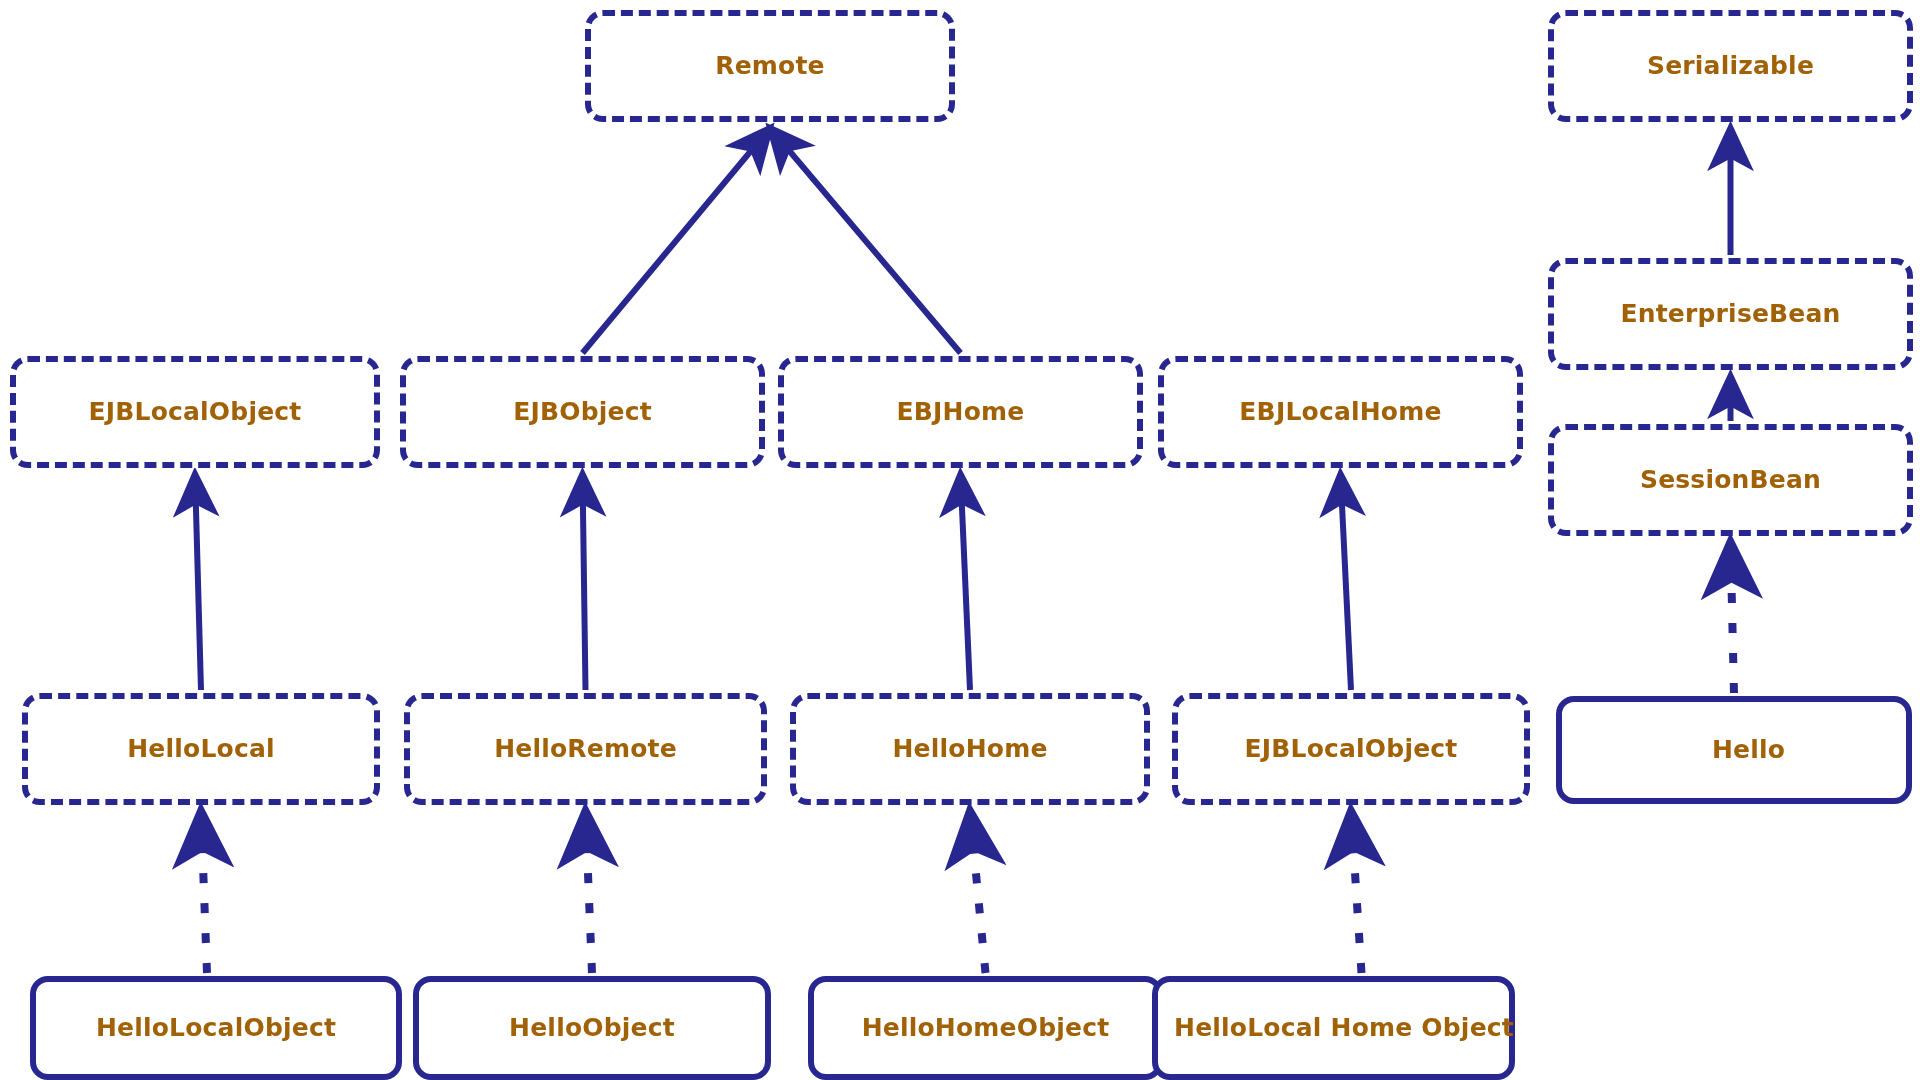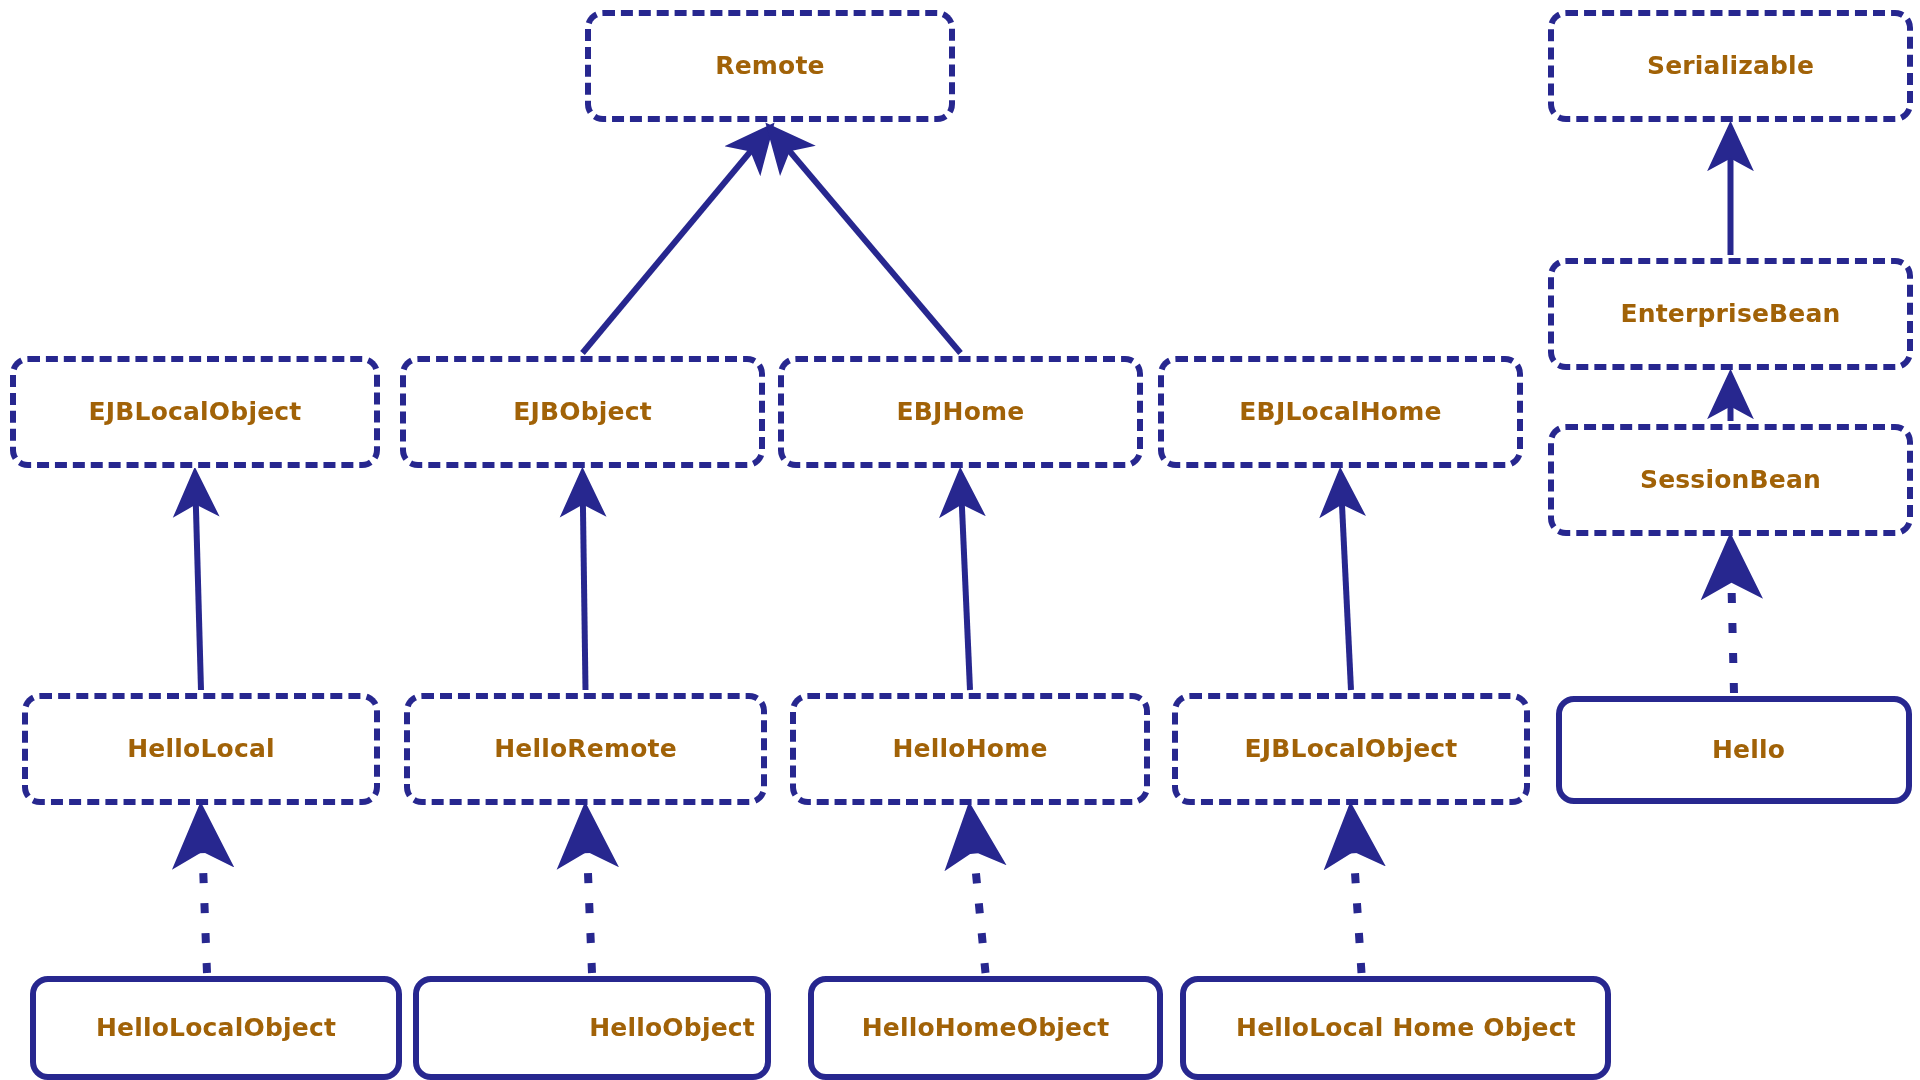--- a/index.html
+++ b/index.html
@@ -114,24 +114,24 @@
       </div>
       <div class="node iface" style="left: 1172px; top: 693px; width: 358px; height: 112px;">
         <span class="node-label">EJBLocalObject</span>
       </div>
       <div class="node concrete" style="left: 1556px; top: 696px; width: 356px; height: 108px; padding-left: 39px;">
         <span class="node-label">Hello</span>
       </div>
       <div class="node concrete" style="left: 30px; top: 976px; width: 372px; height: 104px;">
         <span class="node-label">HelloLocalObject</span>
       </div>
-      <div class="node concrete" style="left: 413px; top: 976px; width: 358px; height: 104px; justify-content: flex-end;">
+      <div class="node concrete" style="left: 413px; top: 976px; width: 358px; height: 104px;">
         <span class="node-label">HelloObject</span>
       </div>
       <div class="node concrete" style="left: 808px; top: 976px; width: 355px; height: 104px; justify-content: center;">
         <span class="node-label">HelloHomeObject</span>
       </div>
-      <div class="node concrete" style="left: 1180px; top: 976px; width: 431px; height: 104px; padding-left: 31px;">
+      <div class="node concrete" style="left: 1152px; top: 976px; width: 363px; height: 104px; padding-left: 31px;">
         <span class="node-label">HelloLocal Home Object</span>
       </div>
     </div>
 
 </div>
 
 </body></html>

